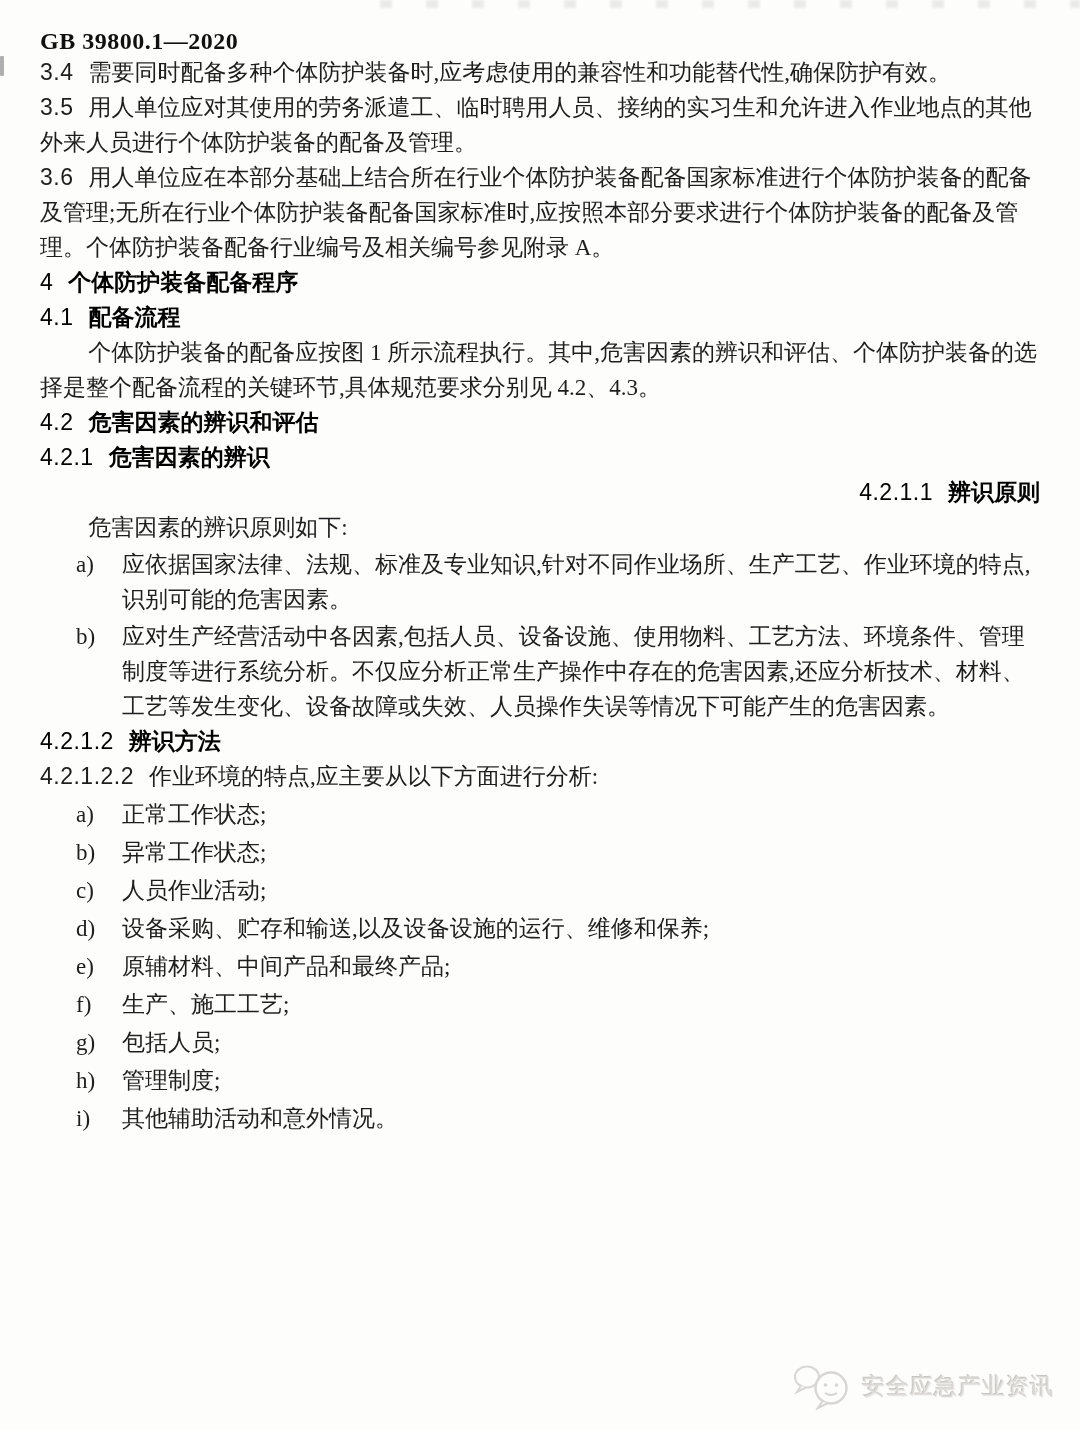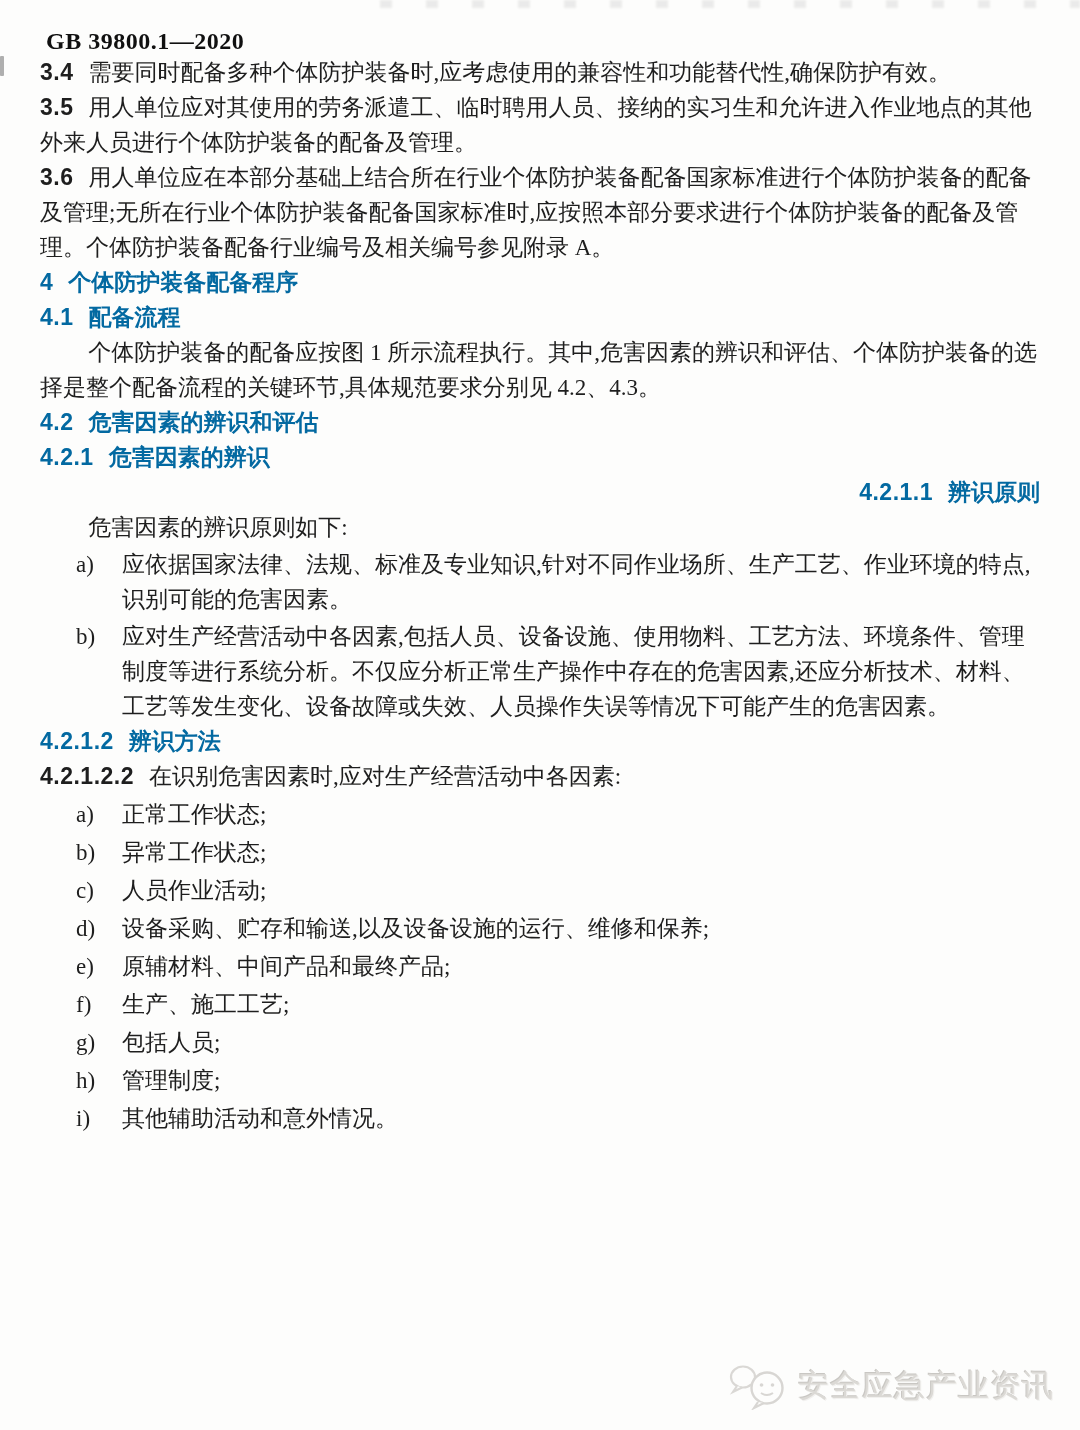--- a/index.html
+++ b/index.html
@@ -13,50 +13,50 @@
     background:repeating-linear-gradient(90deg,
       rgba(110,110,110,.28) 0 12px, rgba(255,255,255,0) 12px 46px);
     filter:blur(1px);opacity:.45;
   }
   .edge-mark{
     position:absolute;left:0;top:56px;width:4px;height:20px;
     background:#6f6f6f;opacity:.55;border-radius:1px;
   }
   .doc-header{
     padding:28px 40px 0 40px;font-weight:700;font-size:24px;color:#101010;
-    letter-spacing:.5px;font-family:"Liberation Serif",serif;margin-left:6px;
+    letter-spacing:.5px;font-family:"Liberation Serif",serif;
   }
   .content{padding:0 40px;}
   .content p{margin:0;font-size:23px;line-height:35px;}
   .num{
-    font-family:"Liberation Sans",sans-serif;font-weight:700;
+    font-family:"Liberation Sans",sans-serif;font-weight:400;
     margin-right:15px;letter-spacing:.5px;white-space:nowrap;
   }
   .clause{margin-top:2px;}
   .c34{margin-top:30px;}
-  .heading{font-family:"Liberation Sans",sans-serif;font-weight:700;color:#0369a1;}
+  .heading{font-family:"Liberation Sans",sans-serif;font-weight:700;color:#000000;}
   .heading .txt{font-weight:700;}
   .h-chapter{margin-top:26px;margin-bottom:20px;}
   .h-41{margin-bottom:12px;}
   .h-42{margin-top:14px;margin-bottom:12px;}
   .h-421{margin-bottom:12px;}
   .h-4211{margin-bottom:14px;text-align:right;}
   .h-4212{margin-top:14px;margin-bottom:12px;}
   .indent{text-indent:2.1em;}
   .li{display:flex;margin-top:2px;font-size:23px;line-height:35px;}
   .li .label{flex:none;width:46px;margin-left:36px;}
   .li .text{flex:1;}
   .sub{margin-top:3px;}
   .watermark{
     position:absolute;right:26px;bottom:20px;
     display:flex;align-items:center;gap:8px;
     color:#d7d5d1;
   }
   .watermark-text{
-    font-family:"Liberation Sans",sans-serif;font-size:31px;letter-spacing:1px;
+    font-family:"Liberation Sans",sans-serif;font-size:23px;letter-spacing:1px;
     color:#dbd9d5;
     text-shadow:1px 1px 0 #f2f1ef,-1px -1px 0 #c9c7c3;
   }
   .wm-icon{flex:none;opacity:.8;}
 </style>
 </head>
 <body>
 
 <div class="page">
   <div class="scan-noise"></div>
@@ -92,21 +92,21 @@
       </div>
 
     <div class="li">
         <span class="label">b)</span>
         <span class="text">应对生产经营活动中各因素,包括人员、设备设施、使用物料、工艺方法、环境条件、管理制度等进行系统分析。不仅应分析正常生产操作中存在的危害因素,还应分析技术、材料、工艺等发生变化、设备故障或失效、人员操作失误等情况下可能产生的危害因素。</span>
       </div>
 
     <p class="heading h-4212"><span class="num">4.2.1.2</span><span class="txt">辨识方法</span></p>
 
 
-    <p class="clause"><span class="num">4.2.1.2.2</span><span>在识别危害因素时,应对生产经营活动中各因素:</span></p>
+    <p class="clause"><span class="num">4.2.1.2.2</span><span>作业环境的特点,应主要从以下方面进行分析:</span></p>
 
     <div class="li sub">
         <span class="label">a)</span>
         <span class="text">正常工作状态;</span>
       </div>
     <div class="li sub">
         <span class="label">b)</span>
         <span class="text">异常工作状态;</span>
       </div>
     <div class="li sub">

